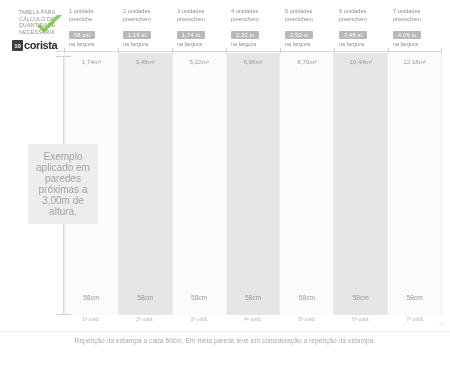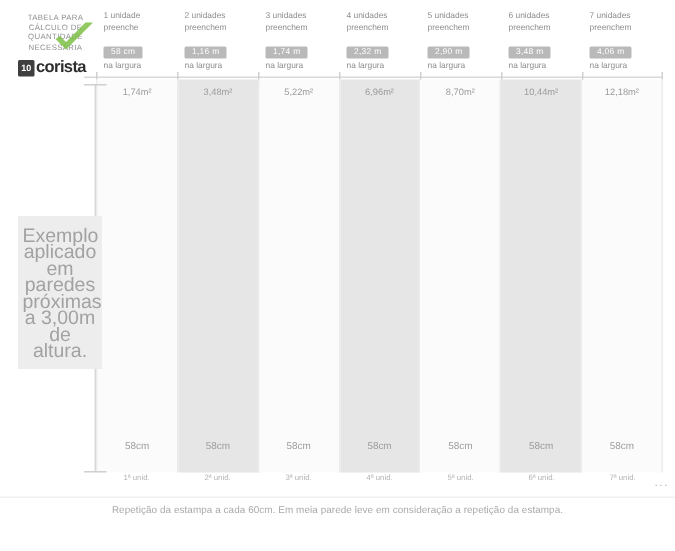--- a/index.html
+++ b/index.html
@@ -98,23 +98,23 @@
   .dimline{
     position:absolute;left:63px;top:56px;width:1px;height:258px;
     background:#d9d9d9;
   }
   .dimcap{
     position:absolute;left:56px;width:15px;height:1px;background:#d0d0d0;
   }
   .dimcap.top{top:56px;}
   .dimcap.bot{top:314px;}
   .note{
-    position:absolute;left:12px;top:144px;width:56px;
+    position:absolute;left:28px;top:144px;width:70px;
     background:#ededed;padding:7px 3px;box-sizing:border-box;
-    text-align:center;font-size:13px;line-height:11px;color:#a2a2a2;
+    text-align:center;font-size:10px;line-height:11px;color:#a2a2a2;
   }
 
   
   .footer-rule{
     position:absolute;left:0;top:331px;width:450px;height:1px;background:#f0f0f0;
   }
   .footer{
     position:absolute;left:0;top:337px;width:450px;text-align:center;
     font-size:6.6px;color:#a9a9a9;letter-spacing:.05px;
   }

